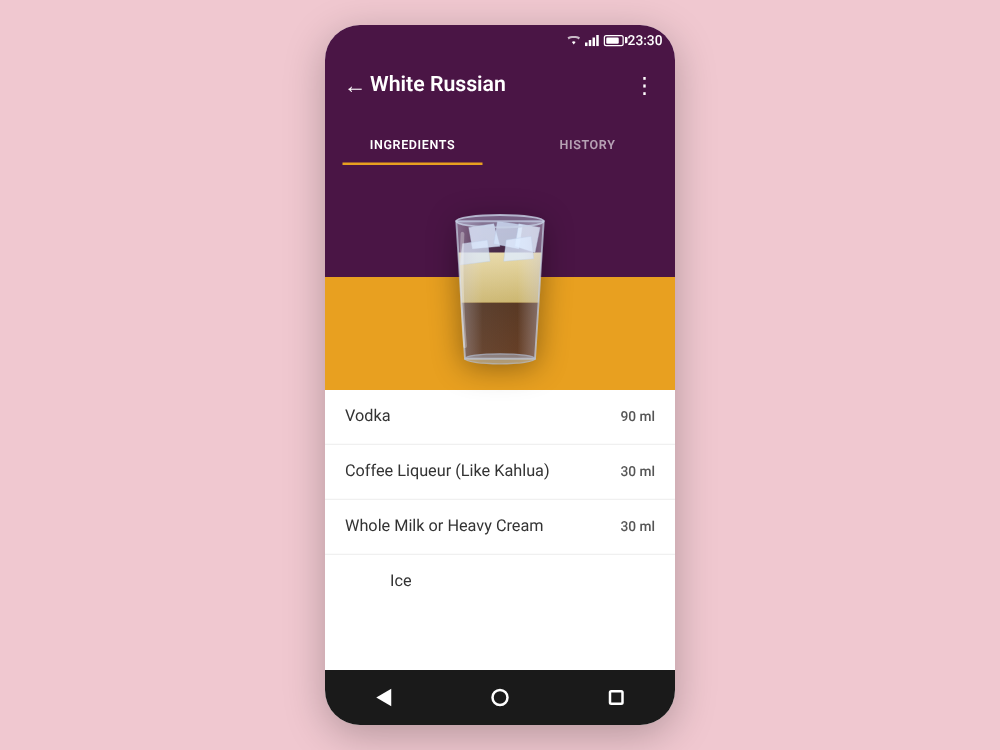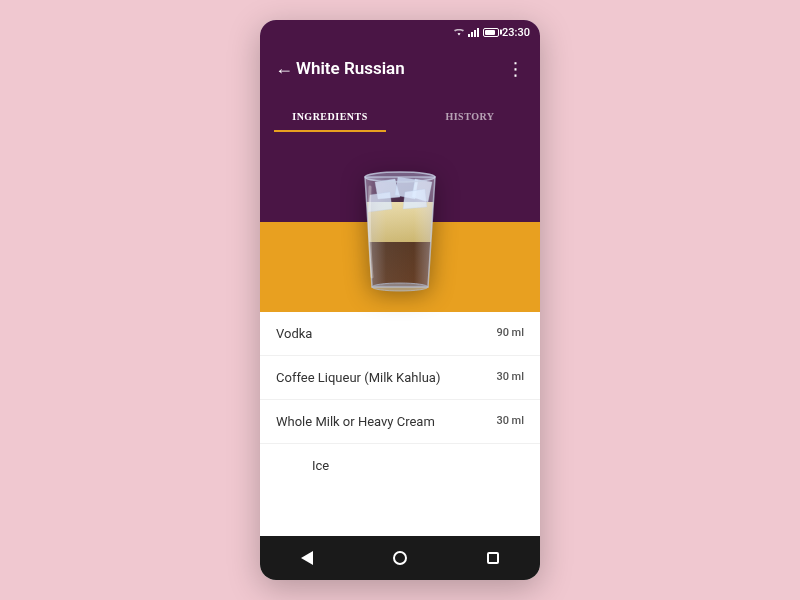--- a/index.html
+++ b/index.html
@@ -11,21 +11,21 @@
       display: flex;
       align-items: center;
       justify-content: center;
       font-family: 'Roboto', Arial, sans-serif;
     }
 
     .phone {
       width: 280px;
       height: 560px;
       background: #ffffff;
-      border-radius: 16px;
+      border-radius: 28px;
       overflow: hidden;
       display: flex;
       flex-direction: column;
       box-shadow: 0 8px 32px rgba(0,0,0,0.25);
     }
 
     
     .status-bar {
       background: #4a1545;
       height: 24px;
@@ -134,21 +134,20 @@
       flex: 1;
       text-align: center;
       padding-bottom: 10px;
       font-size: 10px;
       font-weight: 600;
       color: rgba(255,255,255,0.6);
       letter-spacing: 0.5px;
       text-transform: uppercase;
       cursor: pointer;
       position: relative;
-      font-family: Liberation Serif, serif;
     }
 
     .tab.active {
       color: #fff;
     }
 
     .tab.active::after {
       content: '';
       position: absolute;
       bottom: 0;
@@ -180,20 +179,21 @@
     .ingredients-section {
       background: #fff;
       flex: 1;
       padding: 0;
       overflow-y: auto;
     }
 
     .ingredient-row {
       display: flex;
       justify-content: space-between;
+      align-items: center;
       padding: 14px 16px;
       border-bottom: 1px solid #f0f0f0;
       gap: 24px;
     }
 
     .ingredient-row:last-child {
       border-bottom: none;
       margin-left: 36px;
     }
 
@@ -342,21 +342,21 @@
       <path d="M30,40 Q28,80 32,130" fill="none" stroke="rgba(255,255,255,0.3)" stroke-width="3" stroke-linecap="round"></path>
     </svg>
   </div>
 
   <div class="ingredients-section">
     <div class="ingredient-row">
       <span class="ingredient-name">Vodka</span>
       <span class="ingredient-amount">90 ml</span>
     </div>
     <div class="ingredient-row">
-      <span class="ingredient-name">Coffee Liqueur (Milk Kahlua)</span>
+      <span class="ingredient-name">Coffee Liqueur (Like Kahlua)</span>
       <span class="ingredient-amount">30 ml</span>
     </div>
     <div class="ingredient-row">
       <span class="ingredient-name">Whole Milk or Heavy Cream</span>
       <span class="ingredient-amount">30 ml</span>
     </div>
     <div class="ingredient-row">
       <span class="ingredient-name">Ice</span>
       <span class="ingredient-amount"></span>
     </div>

